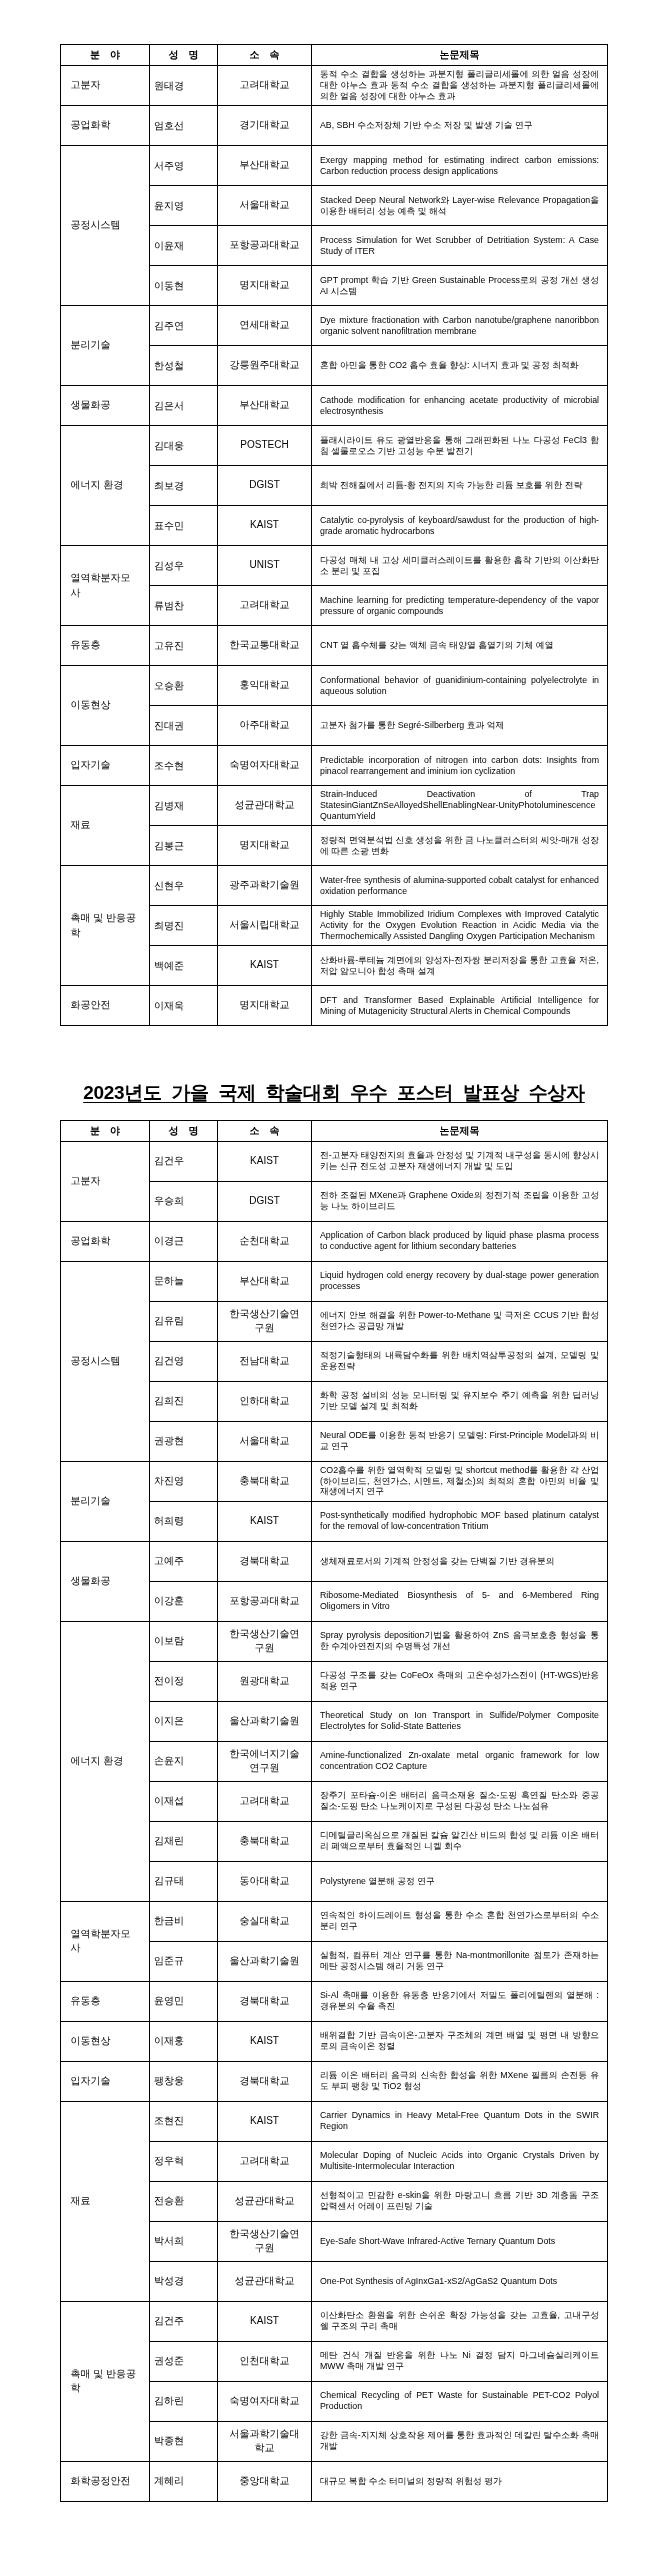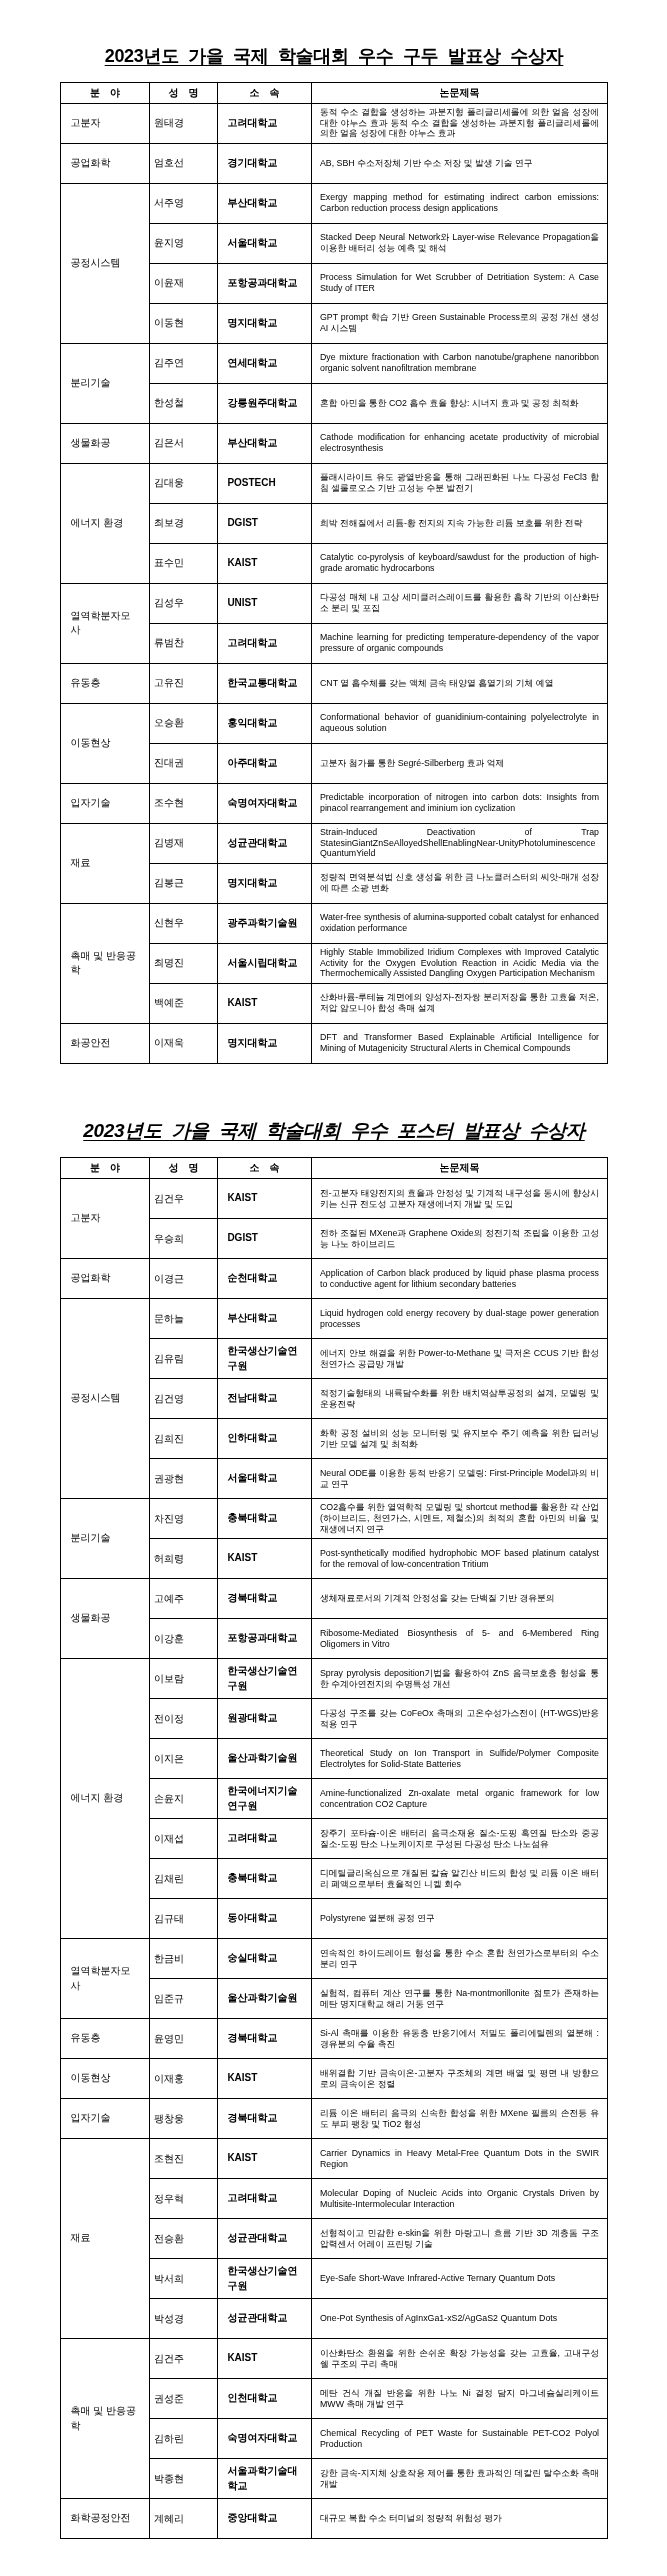--- a/index.html
+++ b/index.html
@@ -21,21 +21,21 @@
     text-align: center;
     font-size: 18px;
     font-weight: bold;
     letter-spacing: -0.3px;
     word-spacing: 4.7px;
     text-decoration: underline;
     text-decoration-thickness: 1.3px;
     text-underline-offset: 3.4px;
     white-space: nowrap;
   }
-  .award-section.second .award-title { margin-top: 54px; font-size: 19px; font-style: italic; }
+  .award-section.second .award-title { margin-top: 54px; font-size: 19px; }
   table.award-table {
     width: 547px;
     margin: 0 auto;
     border-collapse: collapse;
     table-layout: fixed;
     border: 1.3px solid #000;
   }
   .award-table th, .award-table td {
     border: 0.7px solid #000;
     vertical-align: middle;
@@ -44,37 +44,36 @@
   .award-table th {
     height: 21px;
     font-size: 10px;
     font-weight: bold;
     text-align: center;
     padding: 1.3px 2.7px;
   }
   .award-table td { height: 40px; font-size: 10px; }
   td.col-field  { text-align: left; padding: 2.7px 9.4px; line-height: 1.45; }
   td.col-name   { padding: 2.7px 4px; }
-  td.col-aff    { text-align: left; padding: 2.7px 9.4px; line-height: 1.45; font-weight: bold; }
+  td.col-aff    { text-align: center; padding: 2.7px 9.4px; line-height: 1.45; }
   td.col-title  {
     text-align: justify;
     font-size: 8.8px;
     line-height: 10.8px;
     padding: 1px 8px;
     overflow-wrap: break-word;
     word-break: break-word;
   }
 </style>
 </head>
 <body>
 
 <div class="doc">
 
   <section class="award-section first">
-    <h1 class="award-title">2023년도 가을 국제 학술대회 우수 구두 발표상 수상자</h1>
     <table class="award-table">
       <colgroup>
         <col style="width:89px">
           <col style="width:68px">
           <col style="width:94px">
           <col style="width:296px">
       </colgroup>
       <thead>
           <tr>
             <th class="col-field">분　야</th>
@@ -342,21 +341,21 @@
           </tr>
           <tr>
             <td rowspan="2" class="col-field">열역학분자모사</td>
             <td class="col-name">한금비</td>
             <td class="col-aff">숭실대학교</td>
             <td class="col-title">연속적인 하이드레이트 형성을 통한 수소 혼합 천연가스로부터의 수소 분리 연구</td>
           </tr>
           <tr>
             <td class="col-name">임준규</td>
             <td class="col-aff">울산과학기술원</td>
-            <td class="col-title">실험적, 컴퓨터 계산 연구를 통한 Na-montmorillonite 점토가 존재하는 메탄 명지대학교 해리 거동 연구</td>
+            <td class="col-title">실험적, 컴퓨터 계산 연구를 통한 Na-montmorillonite 점토가 존재하는 메탄 공정시스템 해리 거동 연구</td>
           </tr>
           <tr>
             <td rowspan="1" class="col-field">유동층</td>
             <td class="col-name">윤영민</td>
             <td class="col-aff">경북대학교</td>
             <td class="col-title">Si-Al 촉매를 이용한 유동층 반응기에서 저밀도 폴리에틸렌의 열분해 : 경유분의 수율 촉진</td>
           </tr>
           <tr>
             <td rowspan="1" class="col-field">이동현상</td>
             <td class="col-name">이재홍</td>

